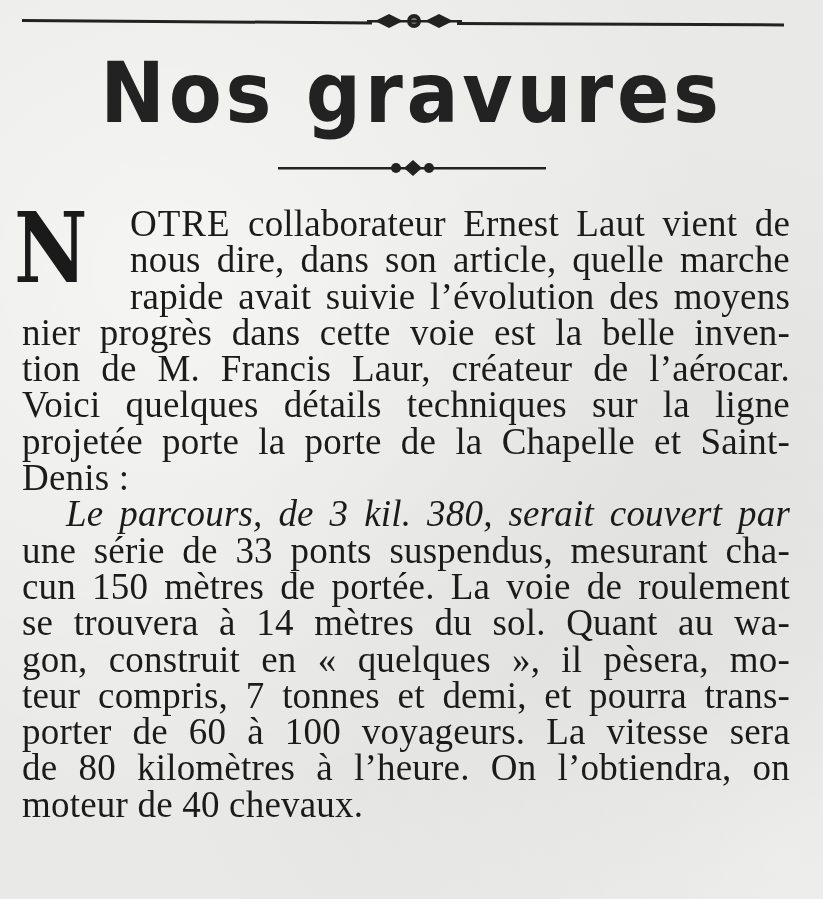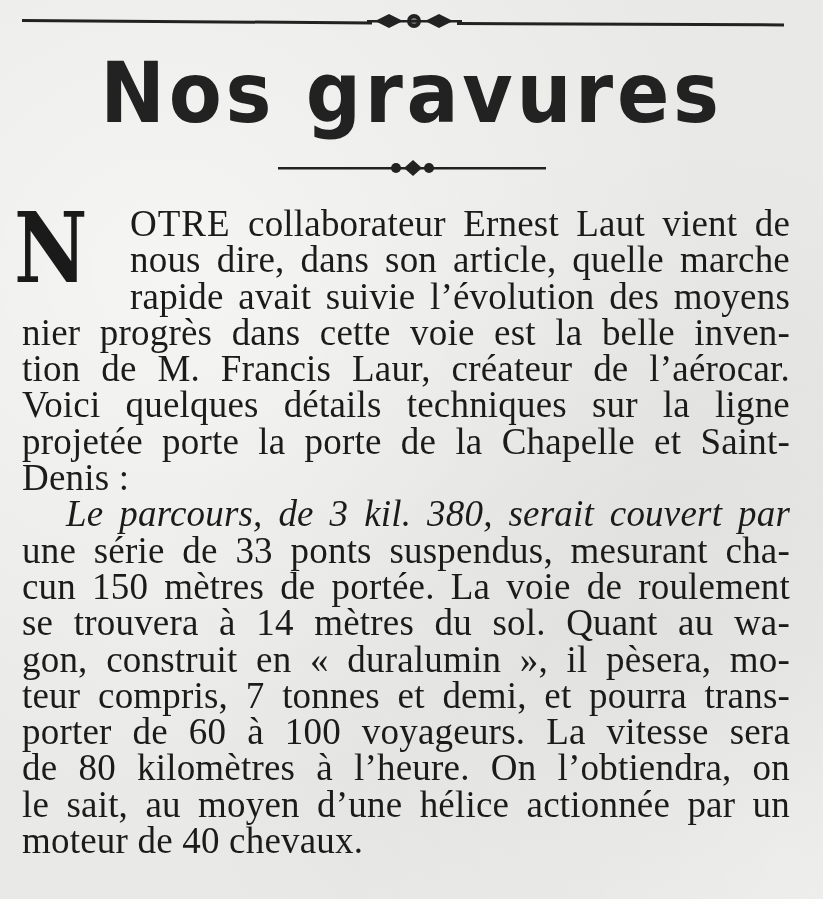--- a/index.html
+++ b/index.html
@@ -85,20 +85,19 @@
     <span class="line">nier progrès dans cette voie est la belle inven-</span>
     <span class="line">tion de M. Francis Laur, créateur de l’aérocar.</span>
     <span class="line">Voici quelques détails techniques sur la ligne</span>
     <span class="line">projetée porte la porte de la Chapelle et Saint-</span>
     <span class="line last">Denis :</span>
 
     <span class="line indent-para">Le parcours, de 3 kil. 380, serait couvert par</span>
     <span class="line">une série de 33 ponts suspendus, mesurant cha-</span>
     <span class="line">cun 150 mètres de portée. La voie de roulement</span>
     <span class="line">se trouvera à 14 mètres du sol. Quant au wa-</span>
-    <span class="line">gon, construit en « duralumin », il pèsera, mo-</span>
+    <span class="line">gon, construit en « quelques », il pèsera, mo-</span>
     <span class="line">teur compris, 7 tonnes et demi, et pourra trans-</span>
     <span class="line">porter de 60 à 100 voyageurs. La vitesse sera</span>
     <span class="line">de 80 kilomètres à l’heure. On l’obtiendra, on</span>
-    <span class="line">le sait, au moyen d’une hélice actionnée par un</span>
     <span class="line last">moteur de 40 chevaux.</span>
   </div>
 </div>
 
 </body></html>

